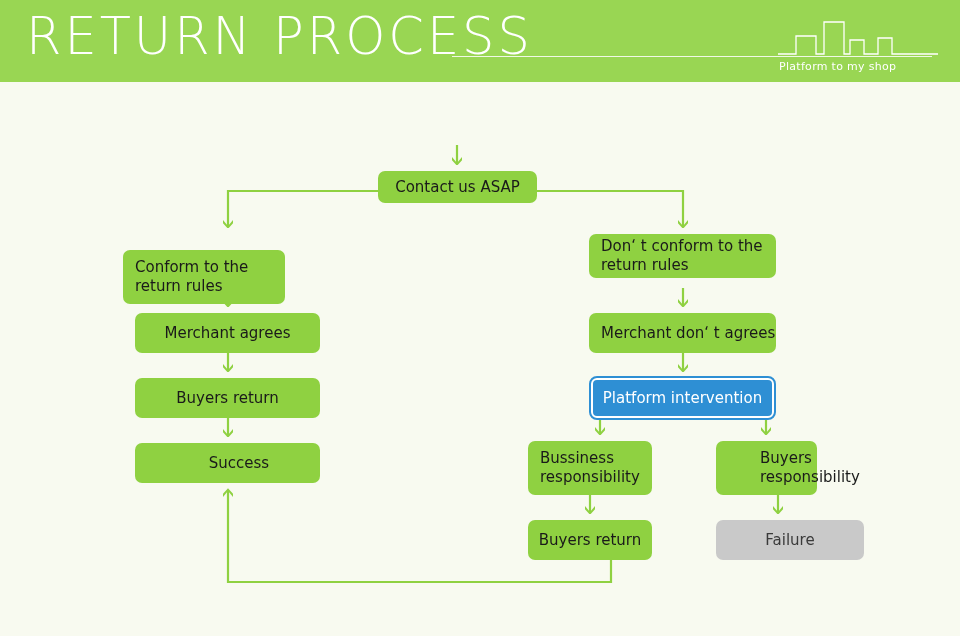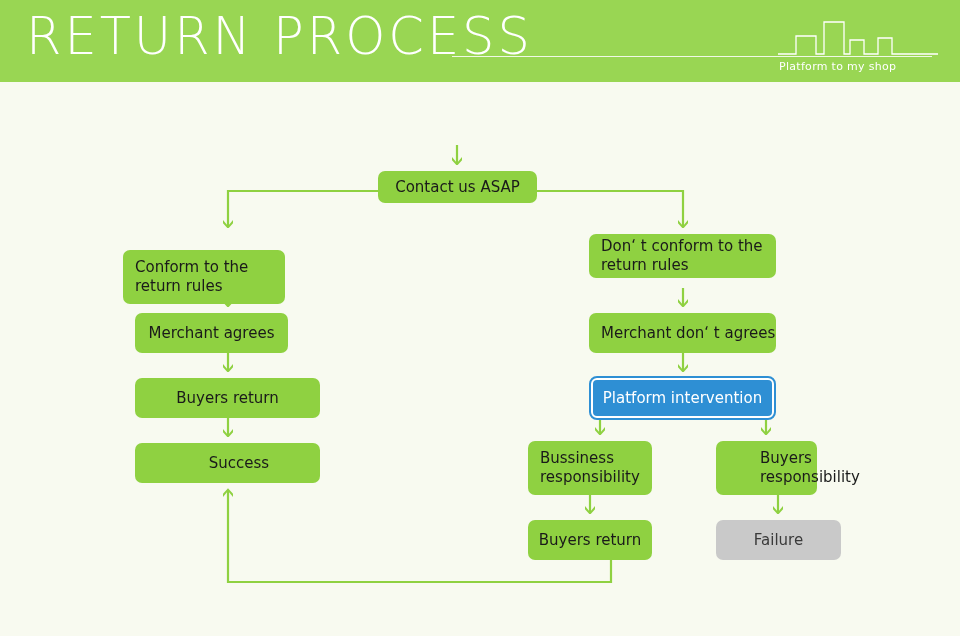--- a/index.html
+++ b/index.html
@@ -146,21 +146,21 @@
 
 
   <div class="node center" style="left:378px; top:89px;  width:159px; height:32px;">
     <span>Contact us ASAP</span>
   </div>
 
   <div class="node left-text" style="left:123px; top:152px; width:162px; height:54px;margin-top:16px;">
     <span>Conform to the return rules</span>
   </div>
 
-  <div class="node center" style="left:135px; top:231px; width:153px; height:40px;">
+  <div class="node center" style="left:135px; top:231px; width:185px; height:40px;">
     <span>Merchant agrees</span>
   </div>
 
   <div class="node center" style="left:135px; top:296px; width:185px; height:40px;">
     <span>Buyers return</span>
   </div>
 
   <div class="node center" style="left:135px; top:361px; width:185px; height:40px;padding-left:23px;">
     <span>Success</span>
   </div>
@@ -182,17 +182,17 @@
   </div>
 
   <div class="node left-text" style="left:716px; top:359px; width:101px; height:54px;padding-left:44px;">
     <span>Buyers responsibility</span>
   </div>
 
   <div class="node center" style="left:528px; top:438px; width:124px; height:40px;">
     <span>Buyers return</span>
   </div>
 
-  <div class="node center gray" style="left:716px; top:438px; width:125px; height:40px;">
+  <div class="node center gray" style="left:716px; top:438px; width:148px; height:40px;">
     <span>Failure</span>
   </div>
 
 </div>
 
 </body></html>

